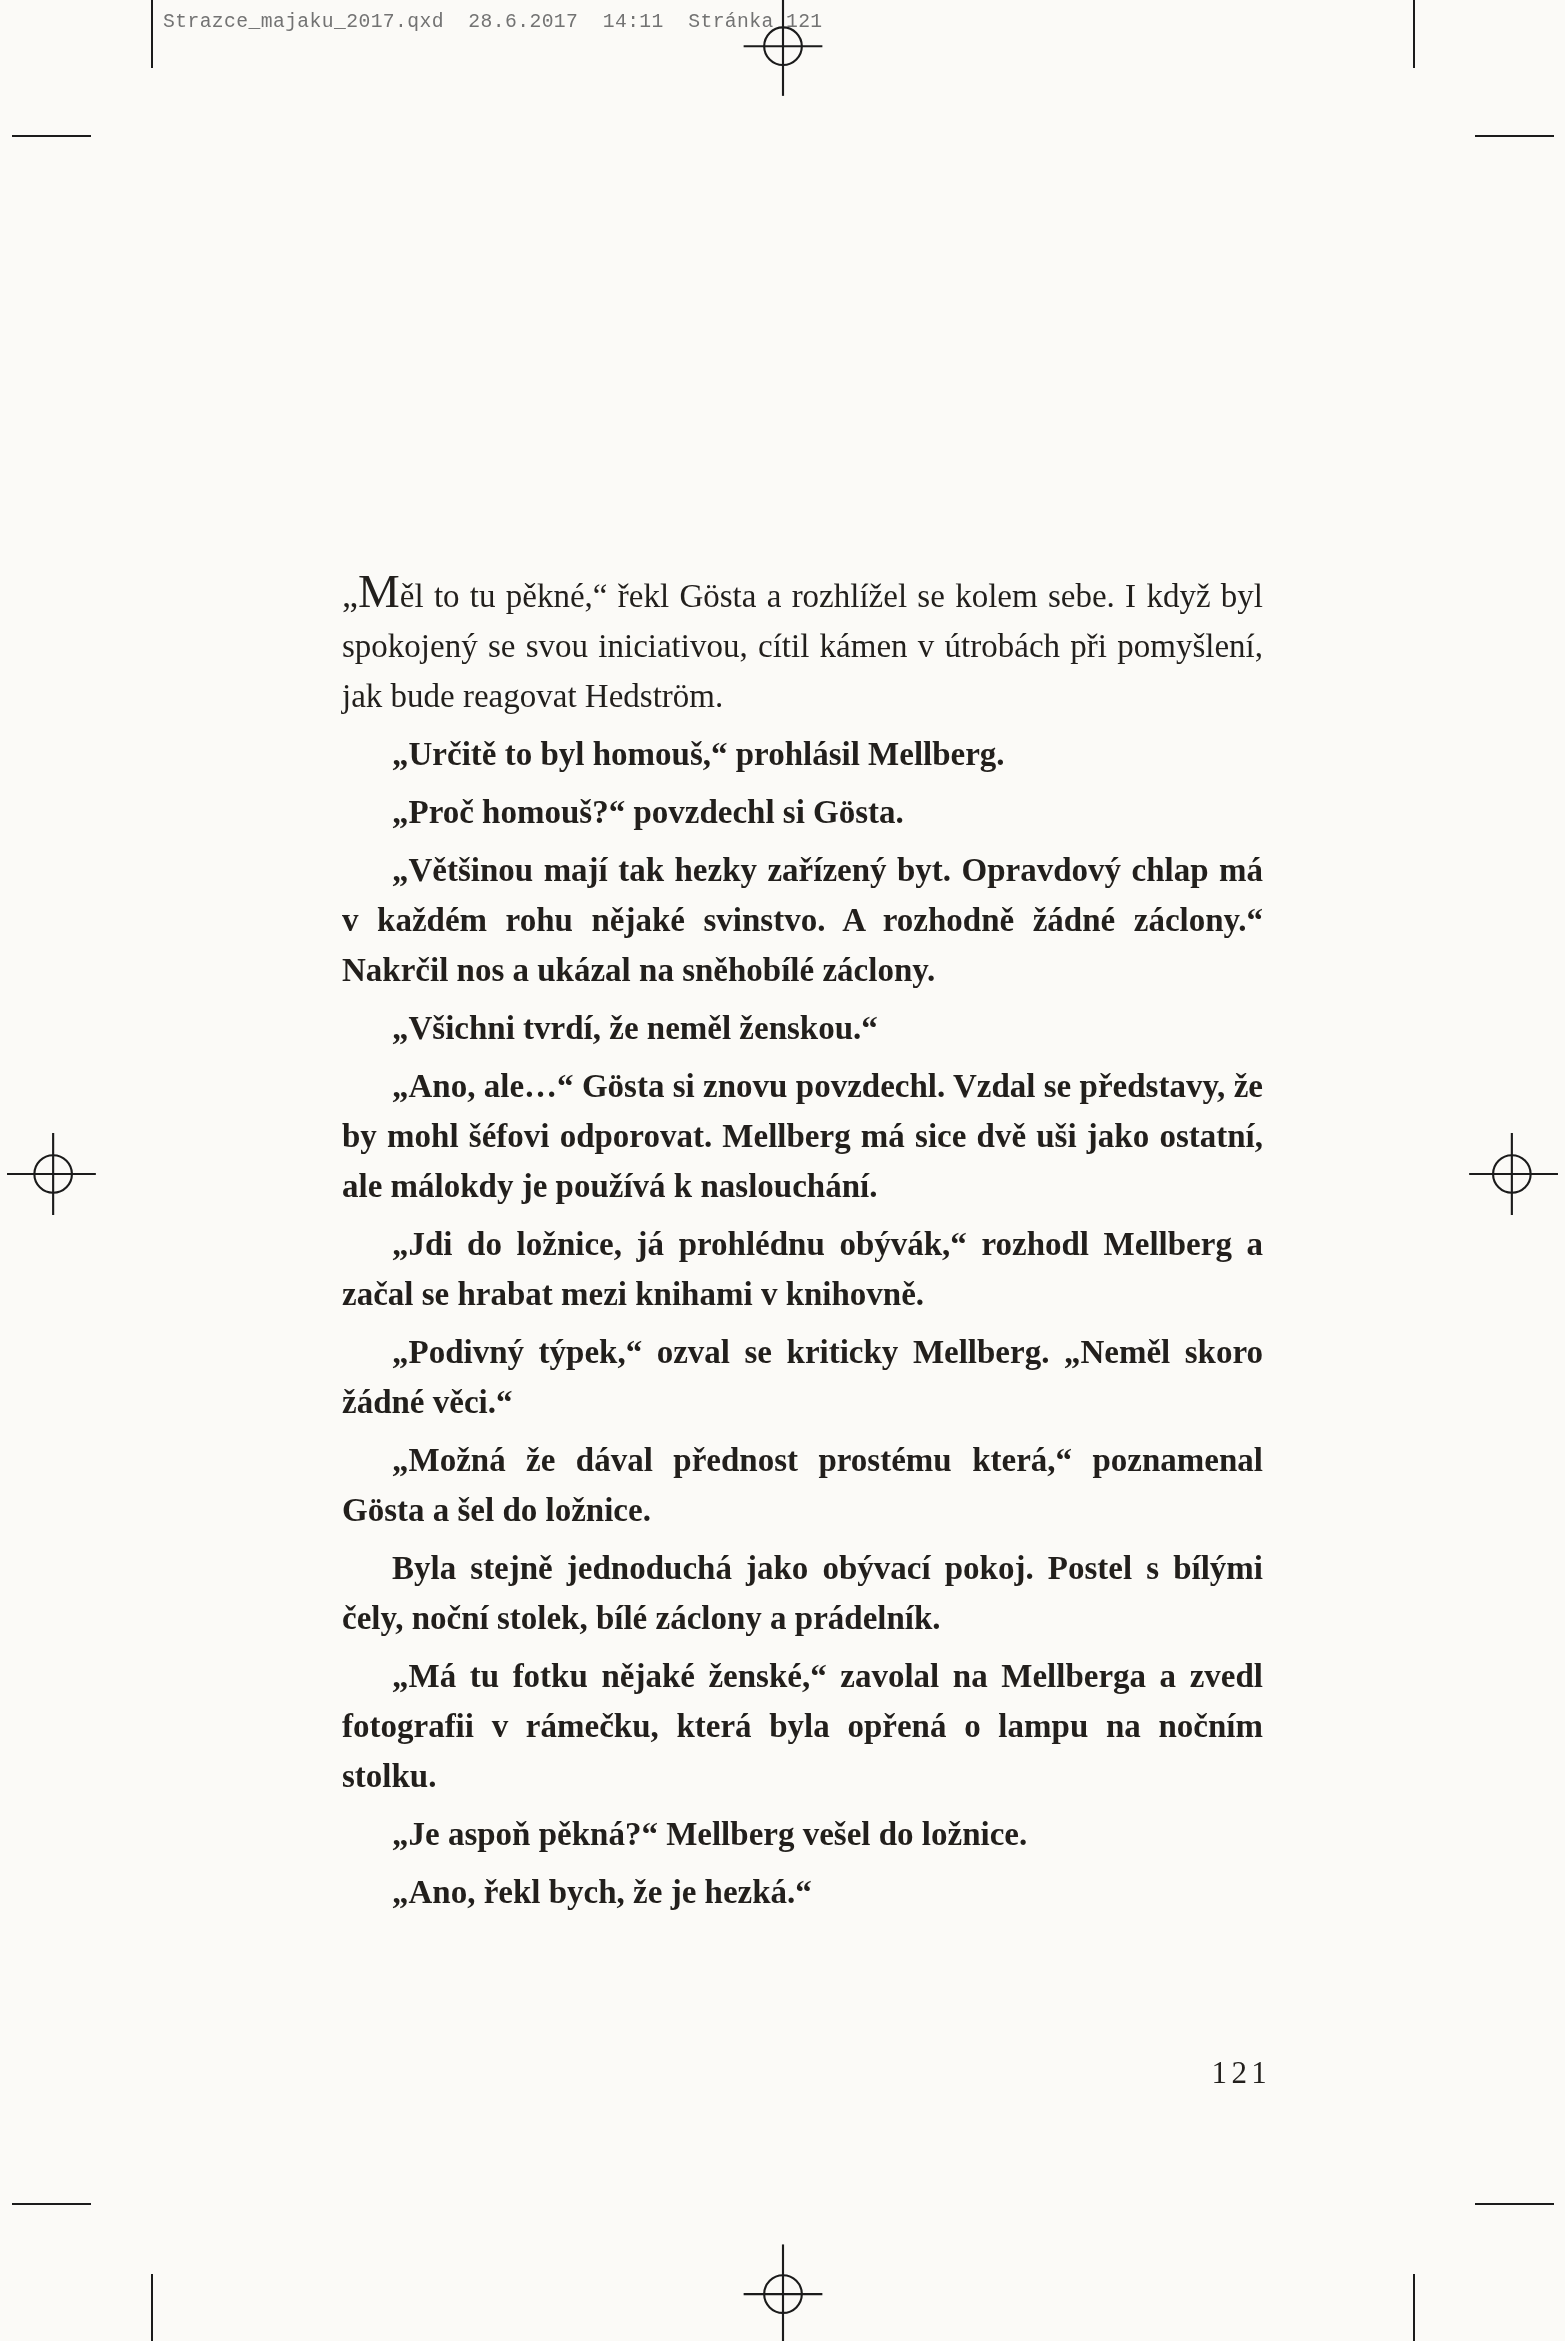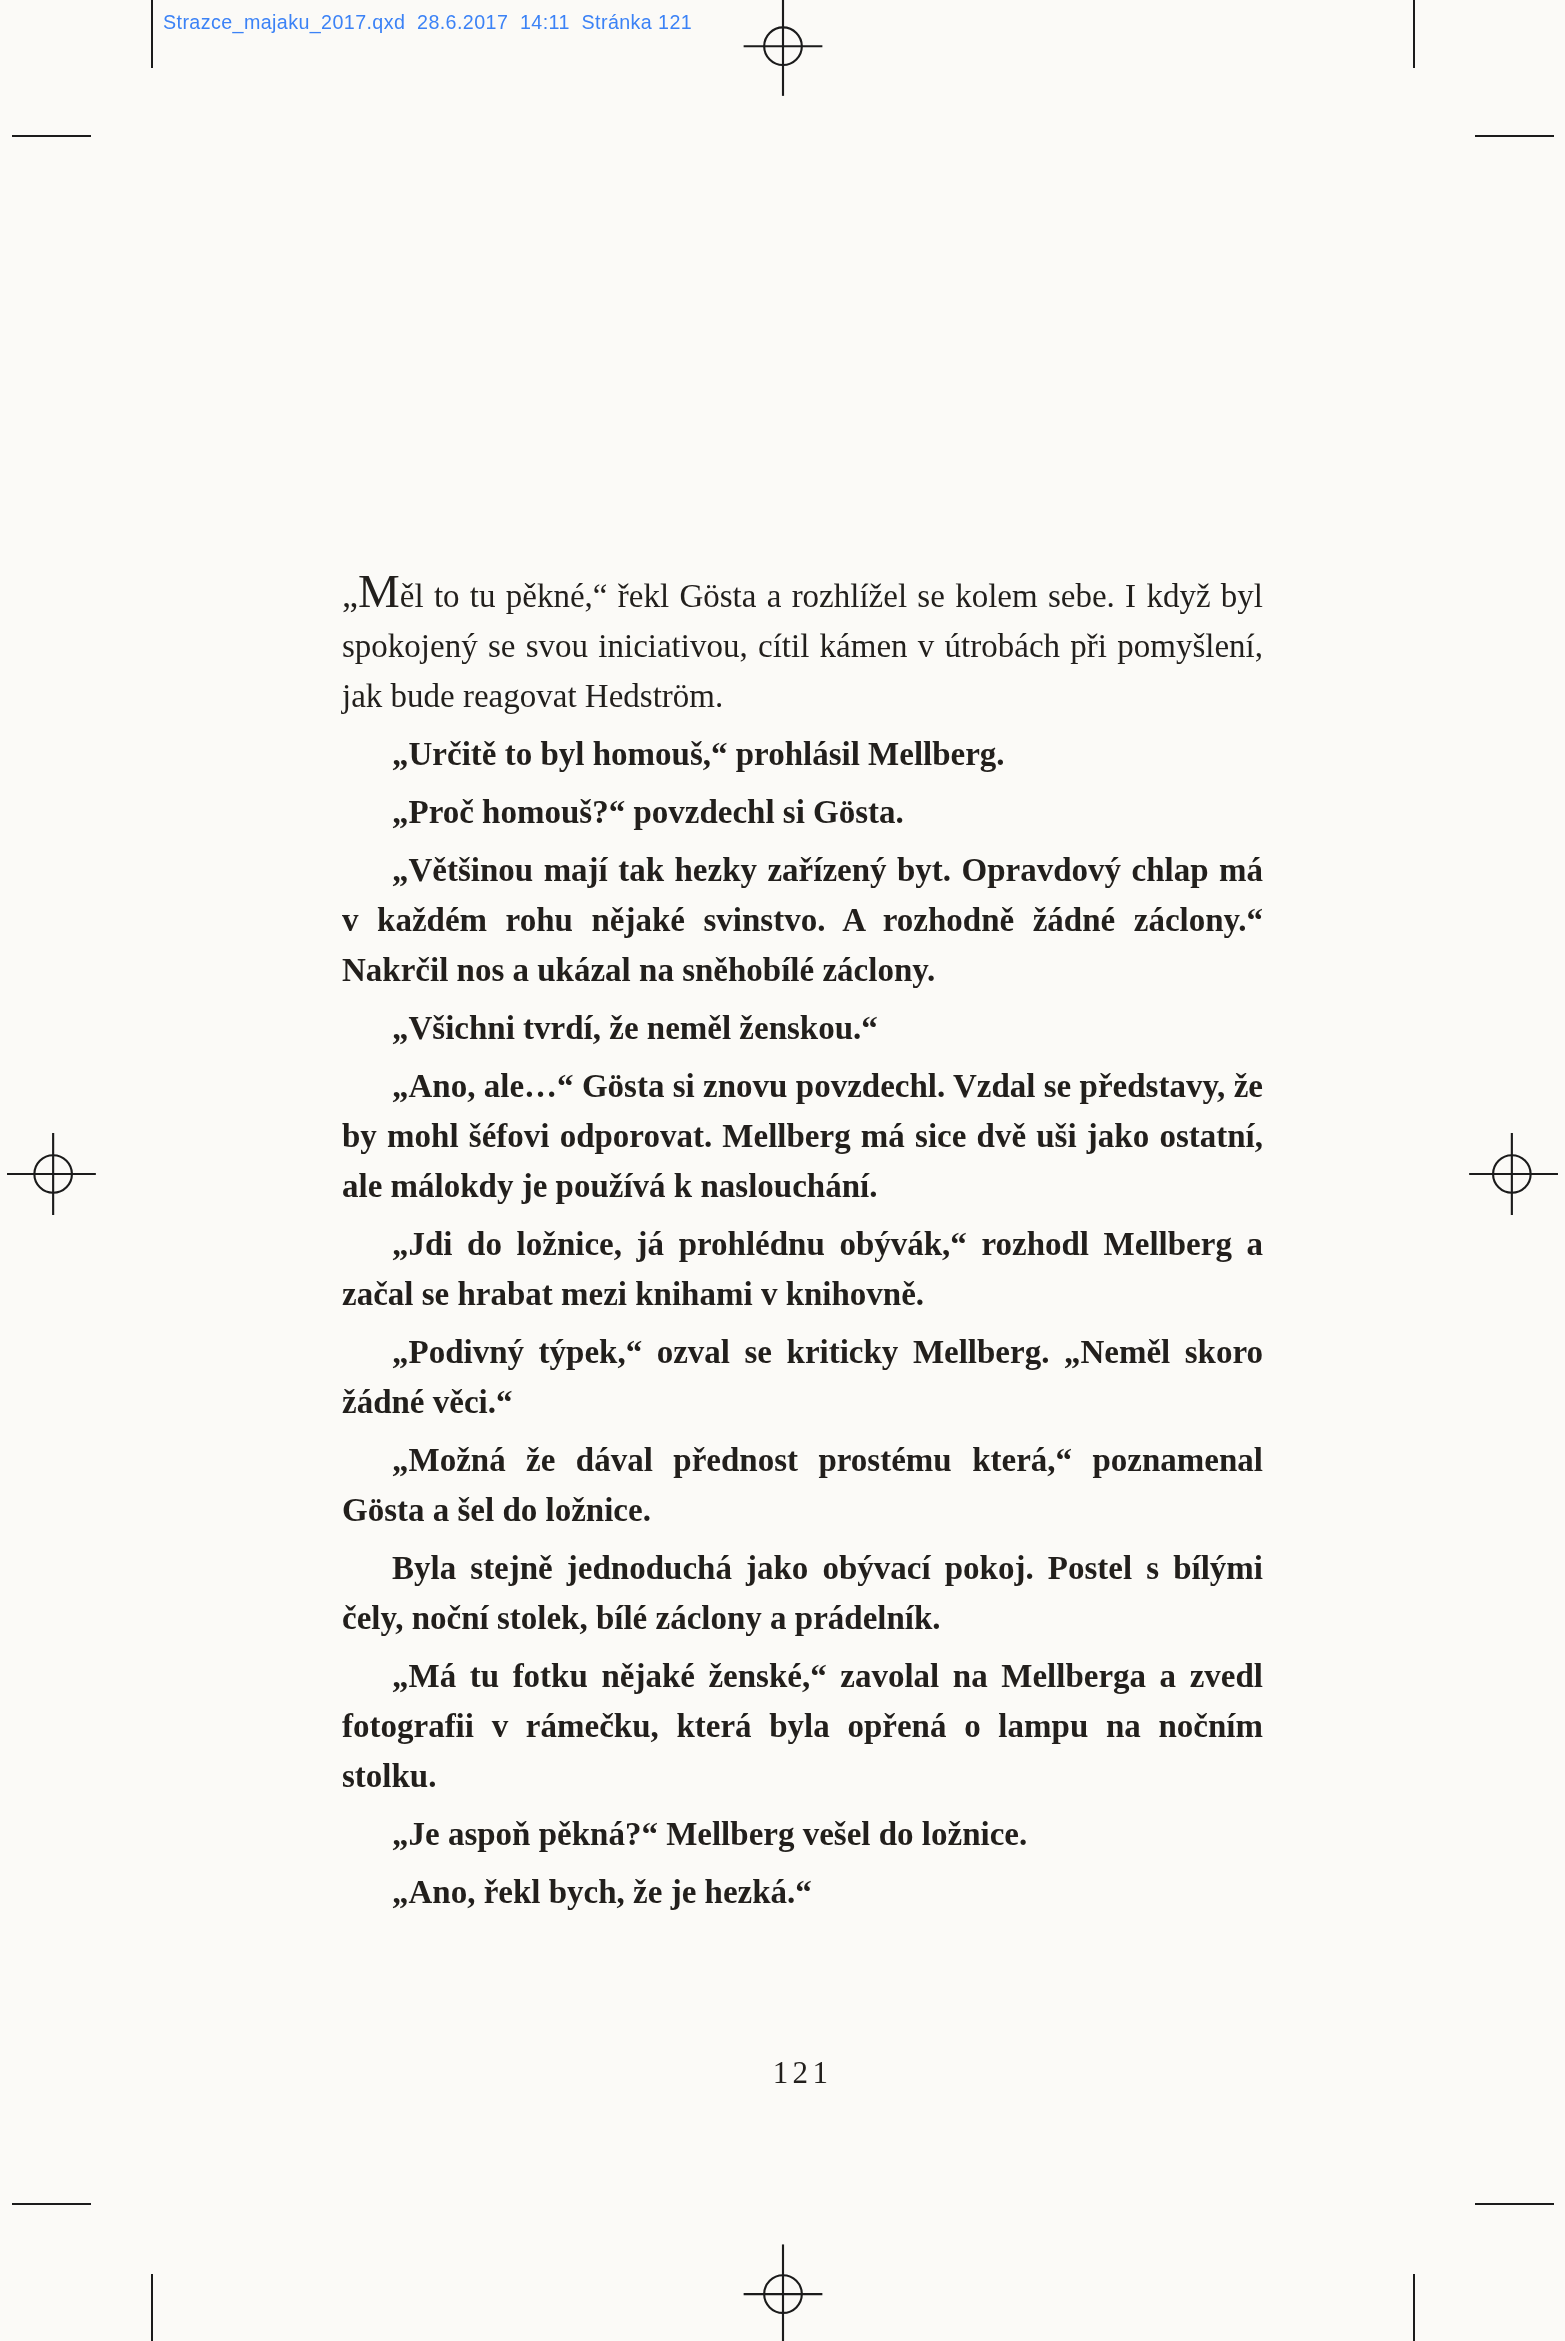--- a/index.html
+++ b/index.html
@@ -15,25 +15,25 @@
     overflow: hidden;
     font-family: "Liberation Serif", "DejaVu Serif", serif;
     color: #221f1c;
   }
 
   
   .print-header {
     position: absolute;
     left: 163px;
     top: 10.3px;
-    font-family: Liberation Sans, sans-serif;
+    font-family: Liberation Mono, monospace;
     font-size: 19.7px;
     line-height: 1.3;
     letter-spacing: 0.4px;
-    color: #3b82f6;
+    color: #737373;
     white-space: pre;
   }
 
   
   .crop {
     position: absolute;
     background: #1b1b1b;
   }
   .crop.v { width: 2.1px; }
   .crop.h { height: 2.1px; }
@@ -62,21 +62,21 @@
     font-size: 47px;
     line-height: 50px;
   }
 
   
   .folio {
     position: absolute;
     left: 334px;
     top: 2055px;
     width: 937px;
-    text-align: center;
+    text-align: right;
     font-size: 31px;
     letter-spacing: 4.3px;
   }
 </style>
 </head>
 <body>
 
 <div class="print-header">Strazce_majaku_2017.qxd  28.6.2017  14:11  Stránka 121</div>
 
 <div class="crop v" style="left:151px;  top:0;       height:68px;"></div>

